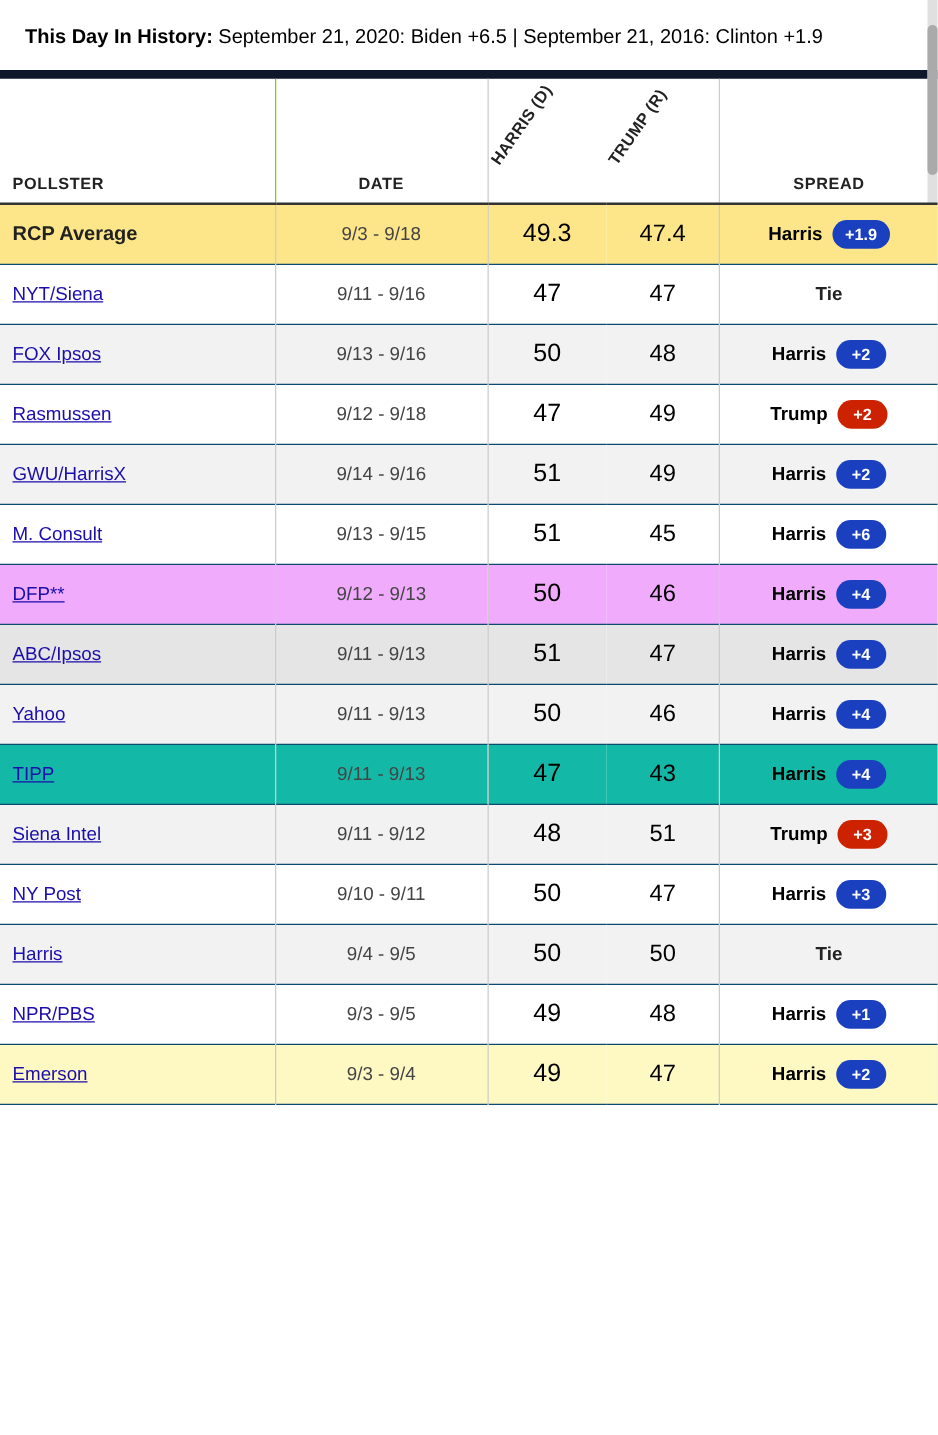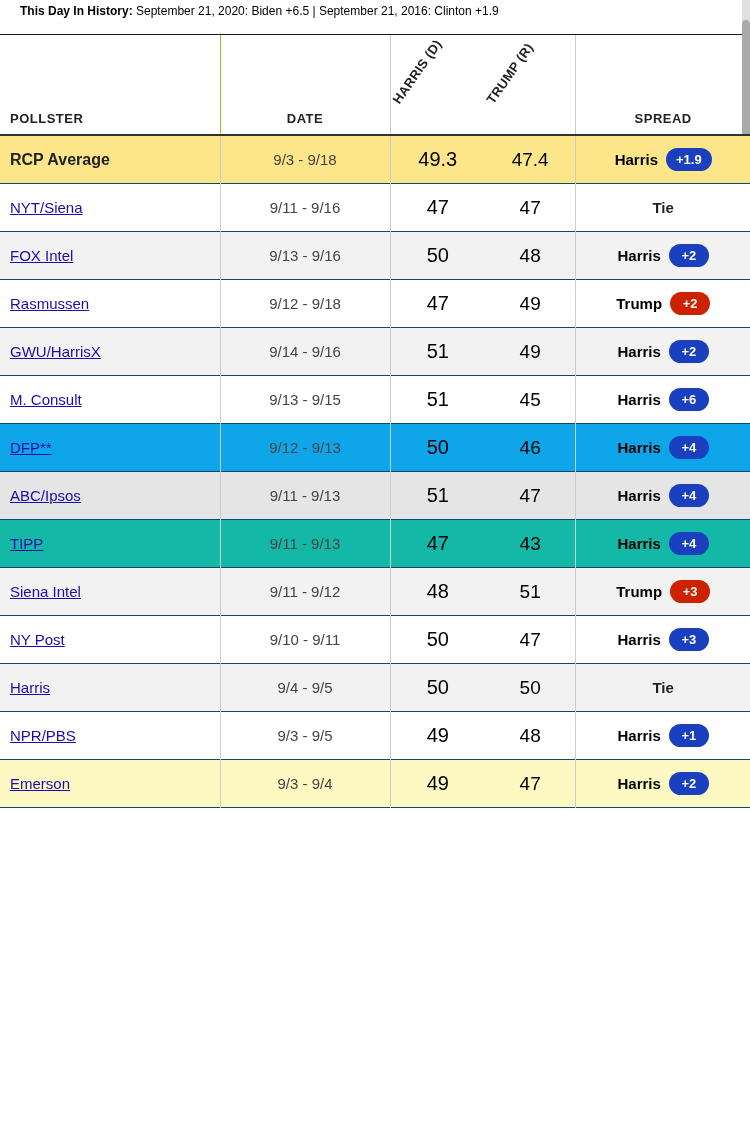--- a/index.html
+++ b/index.html
@@ -5,24 +5,24 @@
     * { box-sizing: border-box; margin: 0; padding: 0; }
     body {
       font-family: Arial, sans-serif;
       background: #fff;
       width: 750px;
       min-height: 1148px;
       overflow-x: hidden;
     }
 
     .header-text {
-      padding: 2px 20px 14px 20px;
-      font-size: 12px;
+      padding: 18px 20px 14px 20px;
+      font-size: 16px;
       line-height: 1.5;
-      border-bottom: 1px solid #0f172a;
+      border-bottom: 7px solid #0f172a;
     }
     .header-text strong {
       font-weight: bold;
     }
 
     .scrollbar {
       position: absolute;
       right: 0;
       top: 0;
       width: 8px;
@@ -253,21 +253,21 @@
           </td>
         </tr>
       <tr style="background-color: rgb(255, 255, 255);">
             <td class="col-pollster">NYT/Siena</td>
             <td class="col-date">9/11 - 9/16</td>
             <td class="col-harris">47</td>
             <td class="col-trump">47</td>
             <td class="col-spread"><span class="tie-label">Tie</span></td>
           </tr>
           <tr style="background-color: rgb(242, 242, 242);">
-            <td class="col-pollster">FOX Intel</td>
+            <td class="col-pollster">FOX Ipsos</td>
             <td class="col-date">9/13 - 9/16</td>
             <td class="col-harris">50</td>
             <td class="col-trump">48</td>
             <td class="col-spread">
               <div class="spread-cell">
                 <span class="spread-label">Harris</span>
                 <span class="spread-badge badge-blue">+2</span>
               </div>
             </td>
           </tr>
@@ -300,37 +300,49 @@
             <td class="col-date">9/13 - 9/15</td>
             <td class="col-harris">51</td>
             <td class="col-trump">45</td>
             <td class="col-spread">
               <div class="spread-cell">
                 <span class="spread-label">Harris</span>
                 <span class="spread-badge badge-blue">+6</span>
               </div>
             </td>
           </tr>
-          <tr style="background-color: #0ea5e9;">
+          <tr style="background-color: #f0abfc;">
             <td class="col-pollster">DFP**</td>
             <td class="col-date">9/12 - 9/13</td>
             <td class="col-harris">50</td>
             <td class="col-trump">46</td>
             <td class="col-spread">
               <div class="spread-cell">
                 <span class="spread-label">Harris</span>
                 <span class="spread-badge badge-blue">+4</span>
               </div>
             </td>
           </tr>
           <tr style="background-color: #e5e5e5;">
             <td class="col-pollster">ABC/Ipsos</td>
             <td class="col-date">9/11 - 9/13</td>
             <td class="col-harris">51</td>
             <td class="col-trump">47</td>
+            <td class="col-spread">
+              <div class="spread-cell">
+                <span class="spread-label">Harris</span>
+                <span class="spread-badge badge-blue">+4</span>
+              </div>
+            </td>
+          </tr>
+          <tr style="background-color: rgb(242, 242, 242);">
+            <td class="col-pollster">Yahoo</td>
+            <td class="col-date">9/11 - 9/13</td>
+            <td class="col-harris">50</td>
+            <td class="col-trump">46</td>
             <td class="col-spread">
               <div class="spread-cell">
                 <span class="spread-label">Harris</span>
                 <span class="spread-badge badge-blue">+4</span>
               </div>
             </td>
           </tr>
           <tr style="background-color: #14b8a6;">
             <td class="col-pollster">TIPP</td>
             <td class="col-date">9/11 - 9/13</td>

